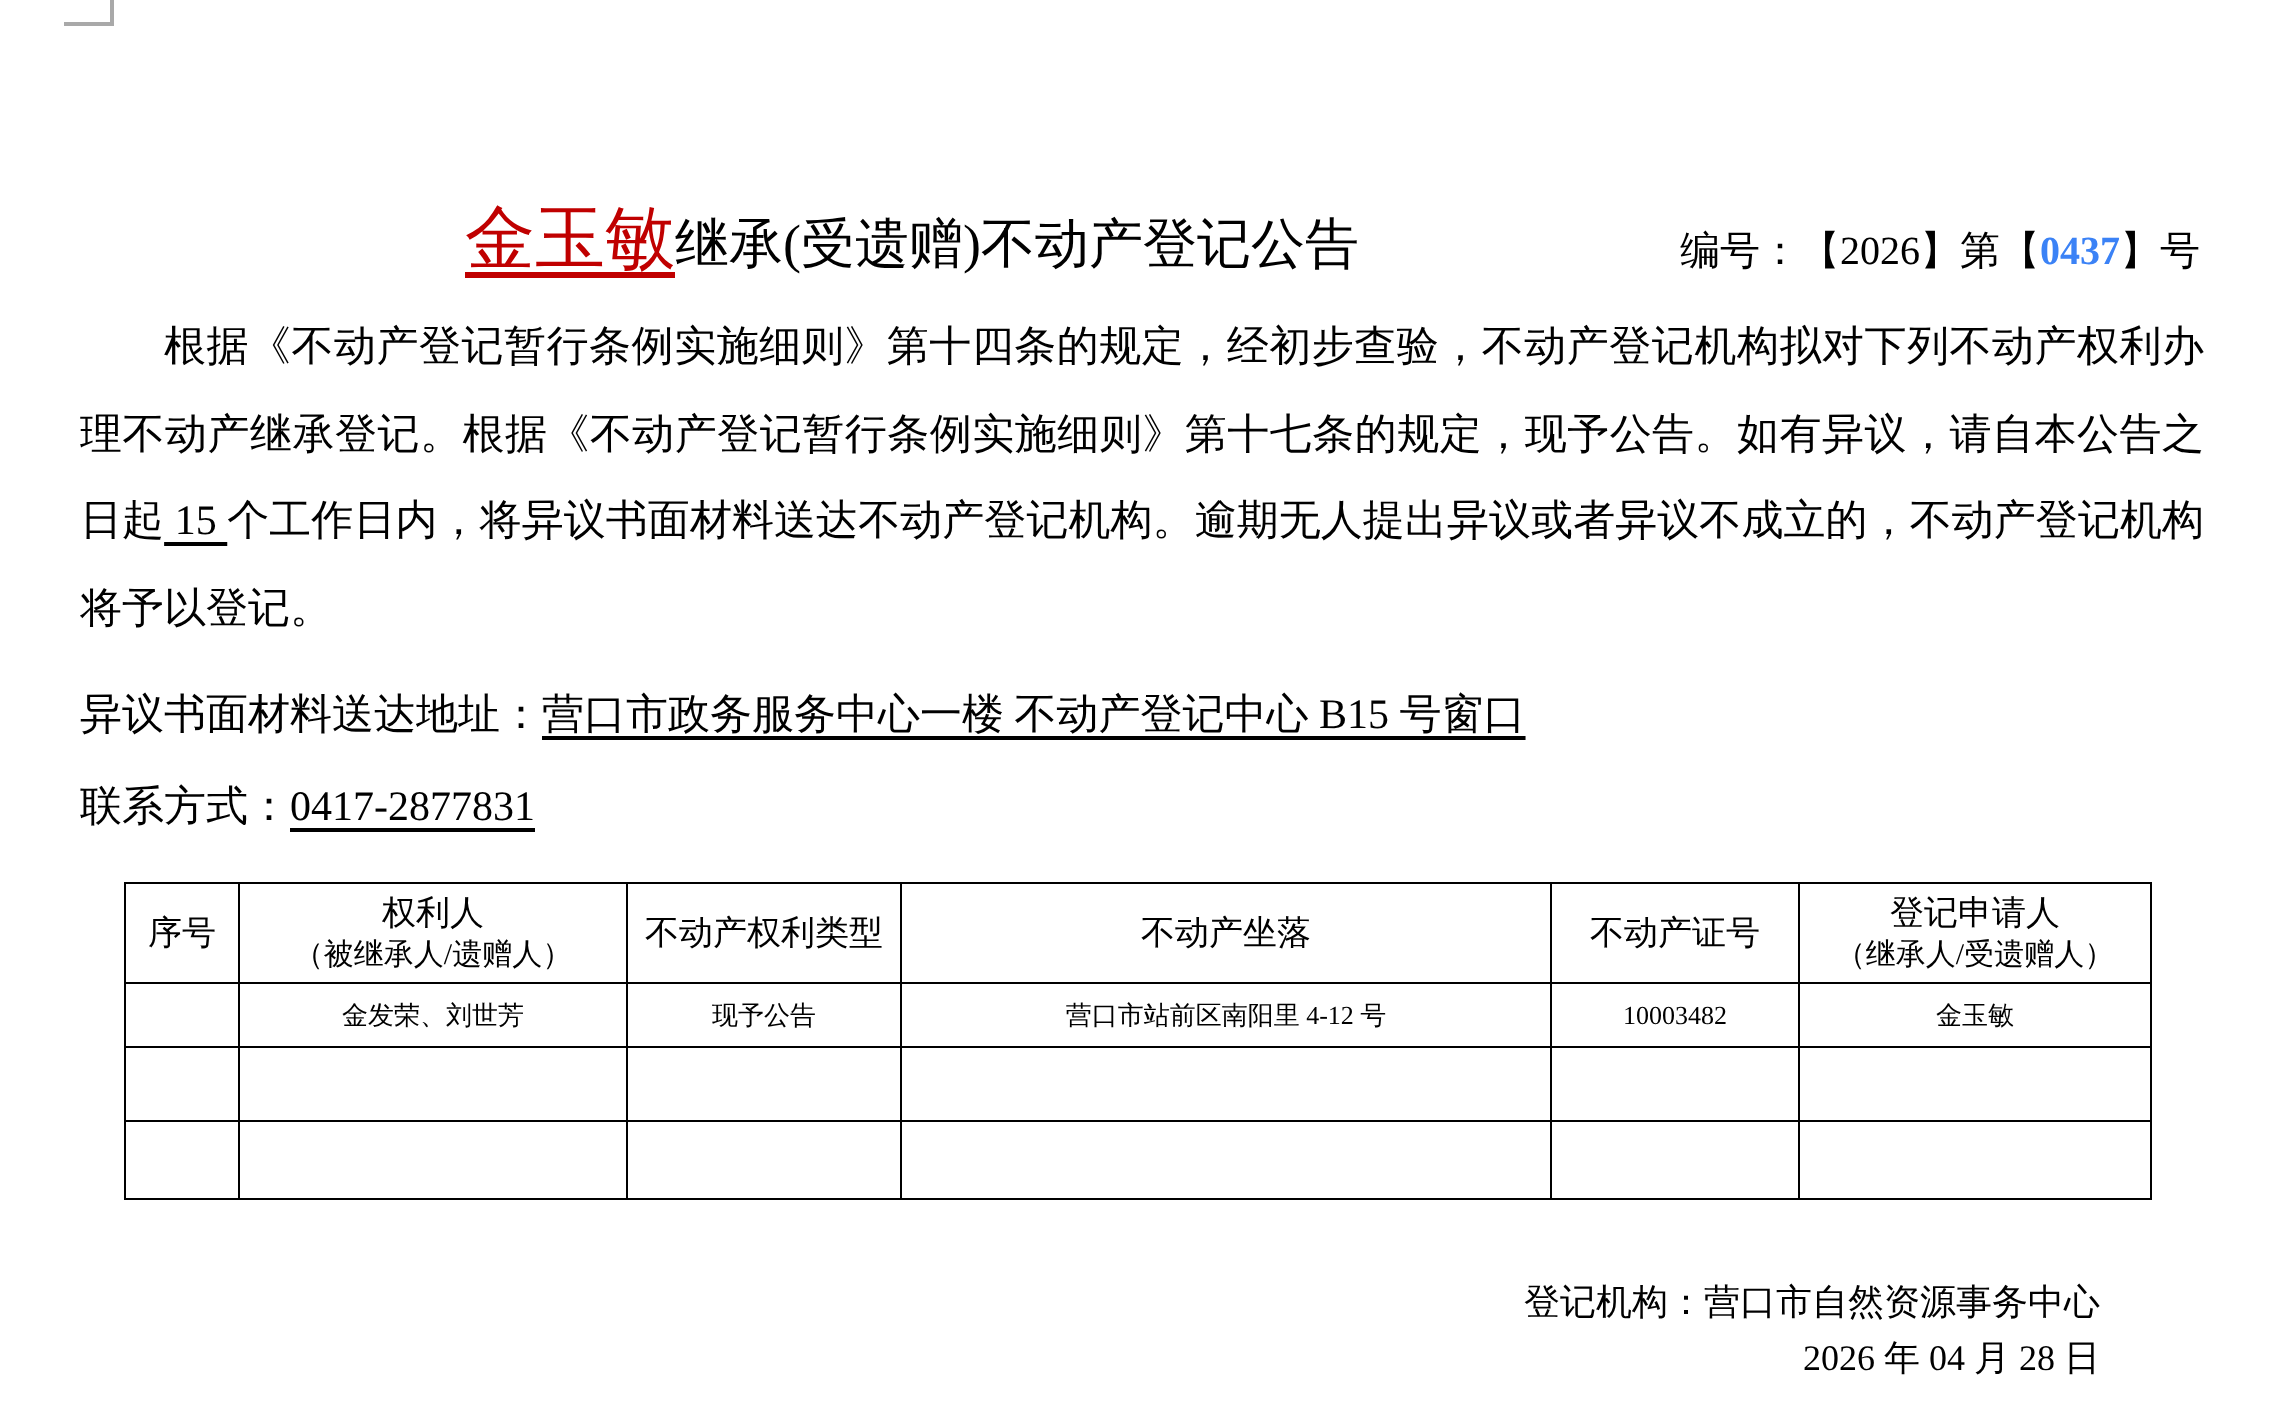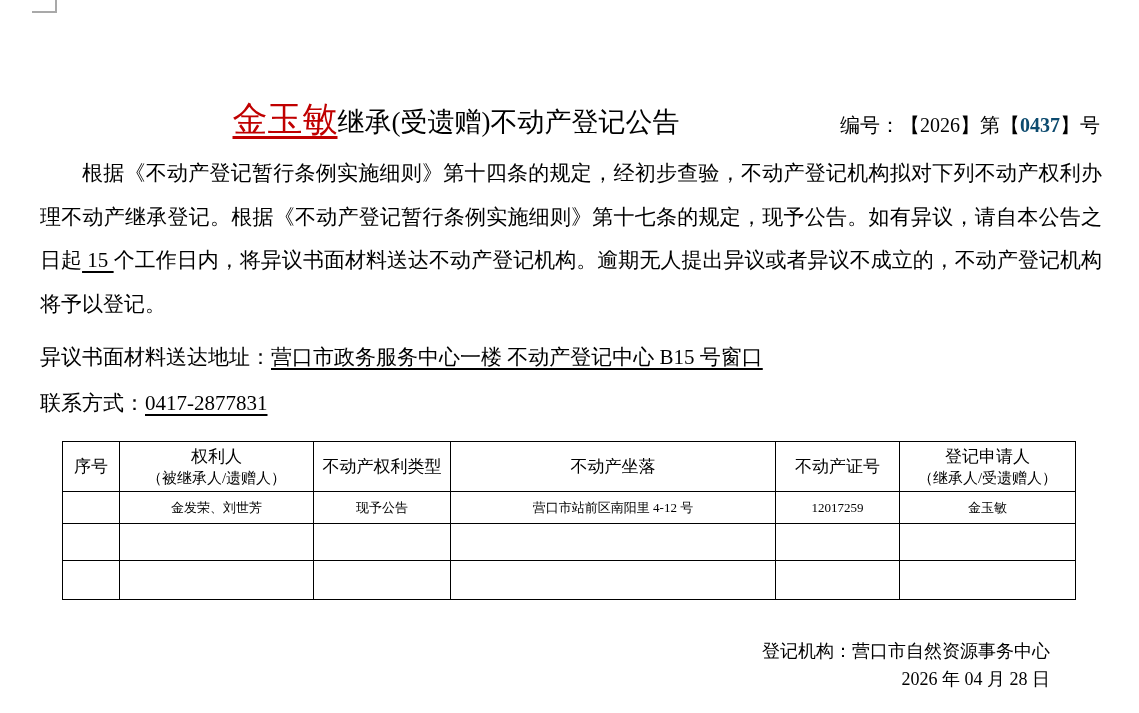--- a/index.html
+++ b/index.html
@@ -23,21 +23,21 @@
   }
   .title-name {
     font-size: 35px; color: #C00000;
     text-decoration: underline; text-underline-offset: 5px;
   }
   .title-rest { font-size: 27px; }
   .doc-number {
     position: absolute; top: 112px; left: 0; width: 1100px;
     text-align: right; font-size: 20px;
   }
-  .doc-number .red { color: #0c4a6e; font-weight: bold; }
+  .doc-number .red { color: #3b82f6; font-weight: bold; }
   .body-para {
     position: absolute; top: 152px; left: 40px; width: 1062px;
     font-size: 21px; line-height: 43.5px;
     text-align: justify; text-indent: 2em;
   }
   .u { text-decoration: underline; text-underline-offset: 4px; text-align: center; }
   .address-line { position: absolute; top: 343px; left: 40px; font-size: 21px; }
   .contact-line { position: absolute; top: 389px; left: 40px; font-size: 21px; }
   .notice-table {
     position: absolute; top: 441px; left: 62px;
@@ -118,21 +118,21 @@
     <td>
           <span class="h1">登记申请人</span>
           <span class="h2">（继承人/受遗赠人）</span>
         </td>
   </tr>
   <tr class="data-row-1">
     <td></td>
     <td>金发荣、刘世芳</td>
     <td>现予公告</td>
     <td>营口市站前区南阳里 4-12 号</td>
-    <td>12017259</td>
+    <td>10003482</td>
     <td>金玉敏</td>
   </tr>
   <tr class="data-row-2">
     <td></td>
     <td></td>
     <td></td>
     <td></td>
     <td></td>
     <td></td>
   </tr>

